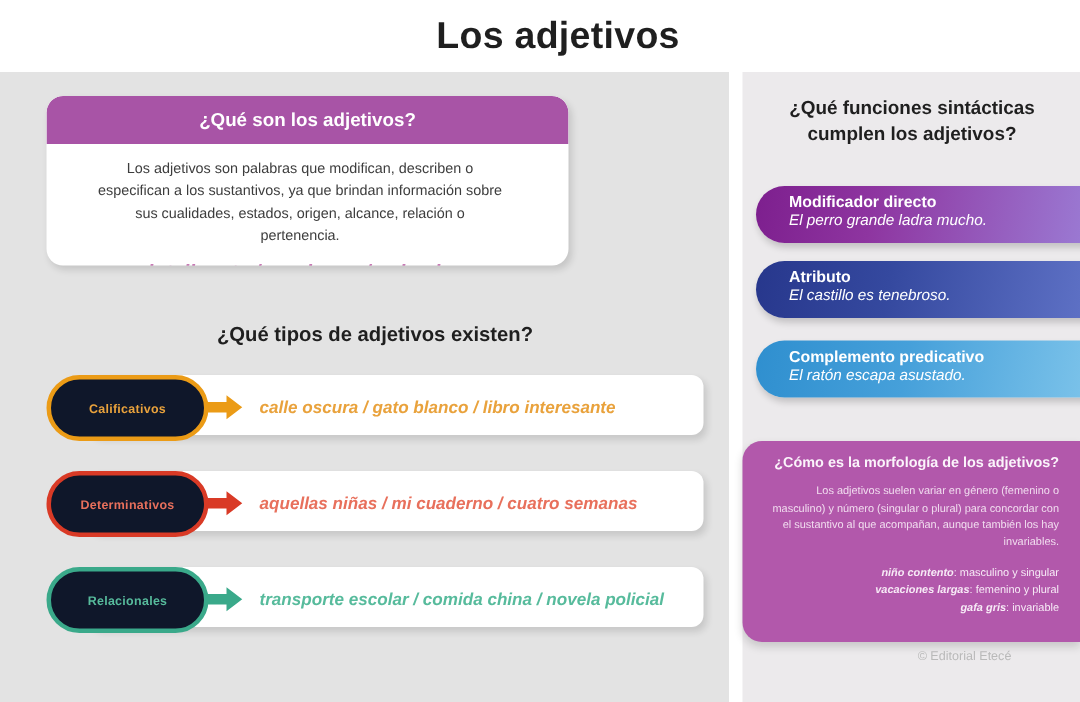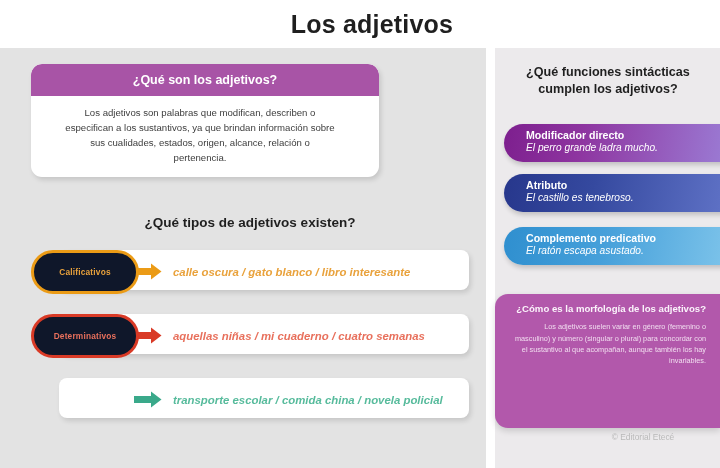--- a/index.html
+++ b/index.html
@@ -196,20 +196,23 @@
       <span class="lbl">Determinativos</span>
     </div>
   </div>
 
   <div class="type-row row-green" style="top:378px;">
     <div class="rowcard"></div>
     <div class="ex">transporte escolar / comida china / novela policial</div>
     <svg class="arrow" viewBox="0 0 28 17">
       <path d="M0 5 H17 V0.5 L27.5 8.5 L17 16.5 V12 H0 Z" fill="#3aa98a"></path>
     </svg>
+    <div class="pill">
+      <span class="lbl">Relacionales</span>
+    </div>
   </div>
 
   <div class="func-heading">¿Qué funciones sintácticas cumplen los adjetivos?</div>
 
   <div class="func-card fc-purple" style="top:124px;">
     <div class="fname">Modificador directo</div>
     <div class="fex">El perro grande ladra mucho.</div>
   </div>
 
   <div class="func-card fc-blue" style="top:174px;">
@@ -218,17 +221,28 @@
   </div>
 
   <div class="func-card fc-lblue" style="top:227px;">
     <div class="fname">Complemento predicativo</div>
     <div class="fex">El ratón escapa asustado.</div>
   </div>
 
   <div class="morph-card">
     <div class="mh">¿Cómo es la morfología de los adjetivos?</div>
     <div class="mp">Los adjetivos suelen variar en género (femenino o masculino) y número (singular o plural) para concordar con el sustantivo al que acompañan, aunque también los hay invariables.</div>
+    <div class="mex">
+      <div>
+        <span class="w">niño contento</span><span>: masculino y singular</span>
+      </div>
+      <div>
+        <span class="w">vacaciones largas</span><span>: femenino y plural</span>
+      </div>
+      <div>
+        <span class="w">gafa gris</span><span>: invariable</span>
+      </div>
+    </div>
   </div>
 
   <div class="credit">© Editorial Etecé</div>
 
 </div>
 
 </body></html>

